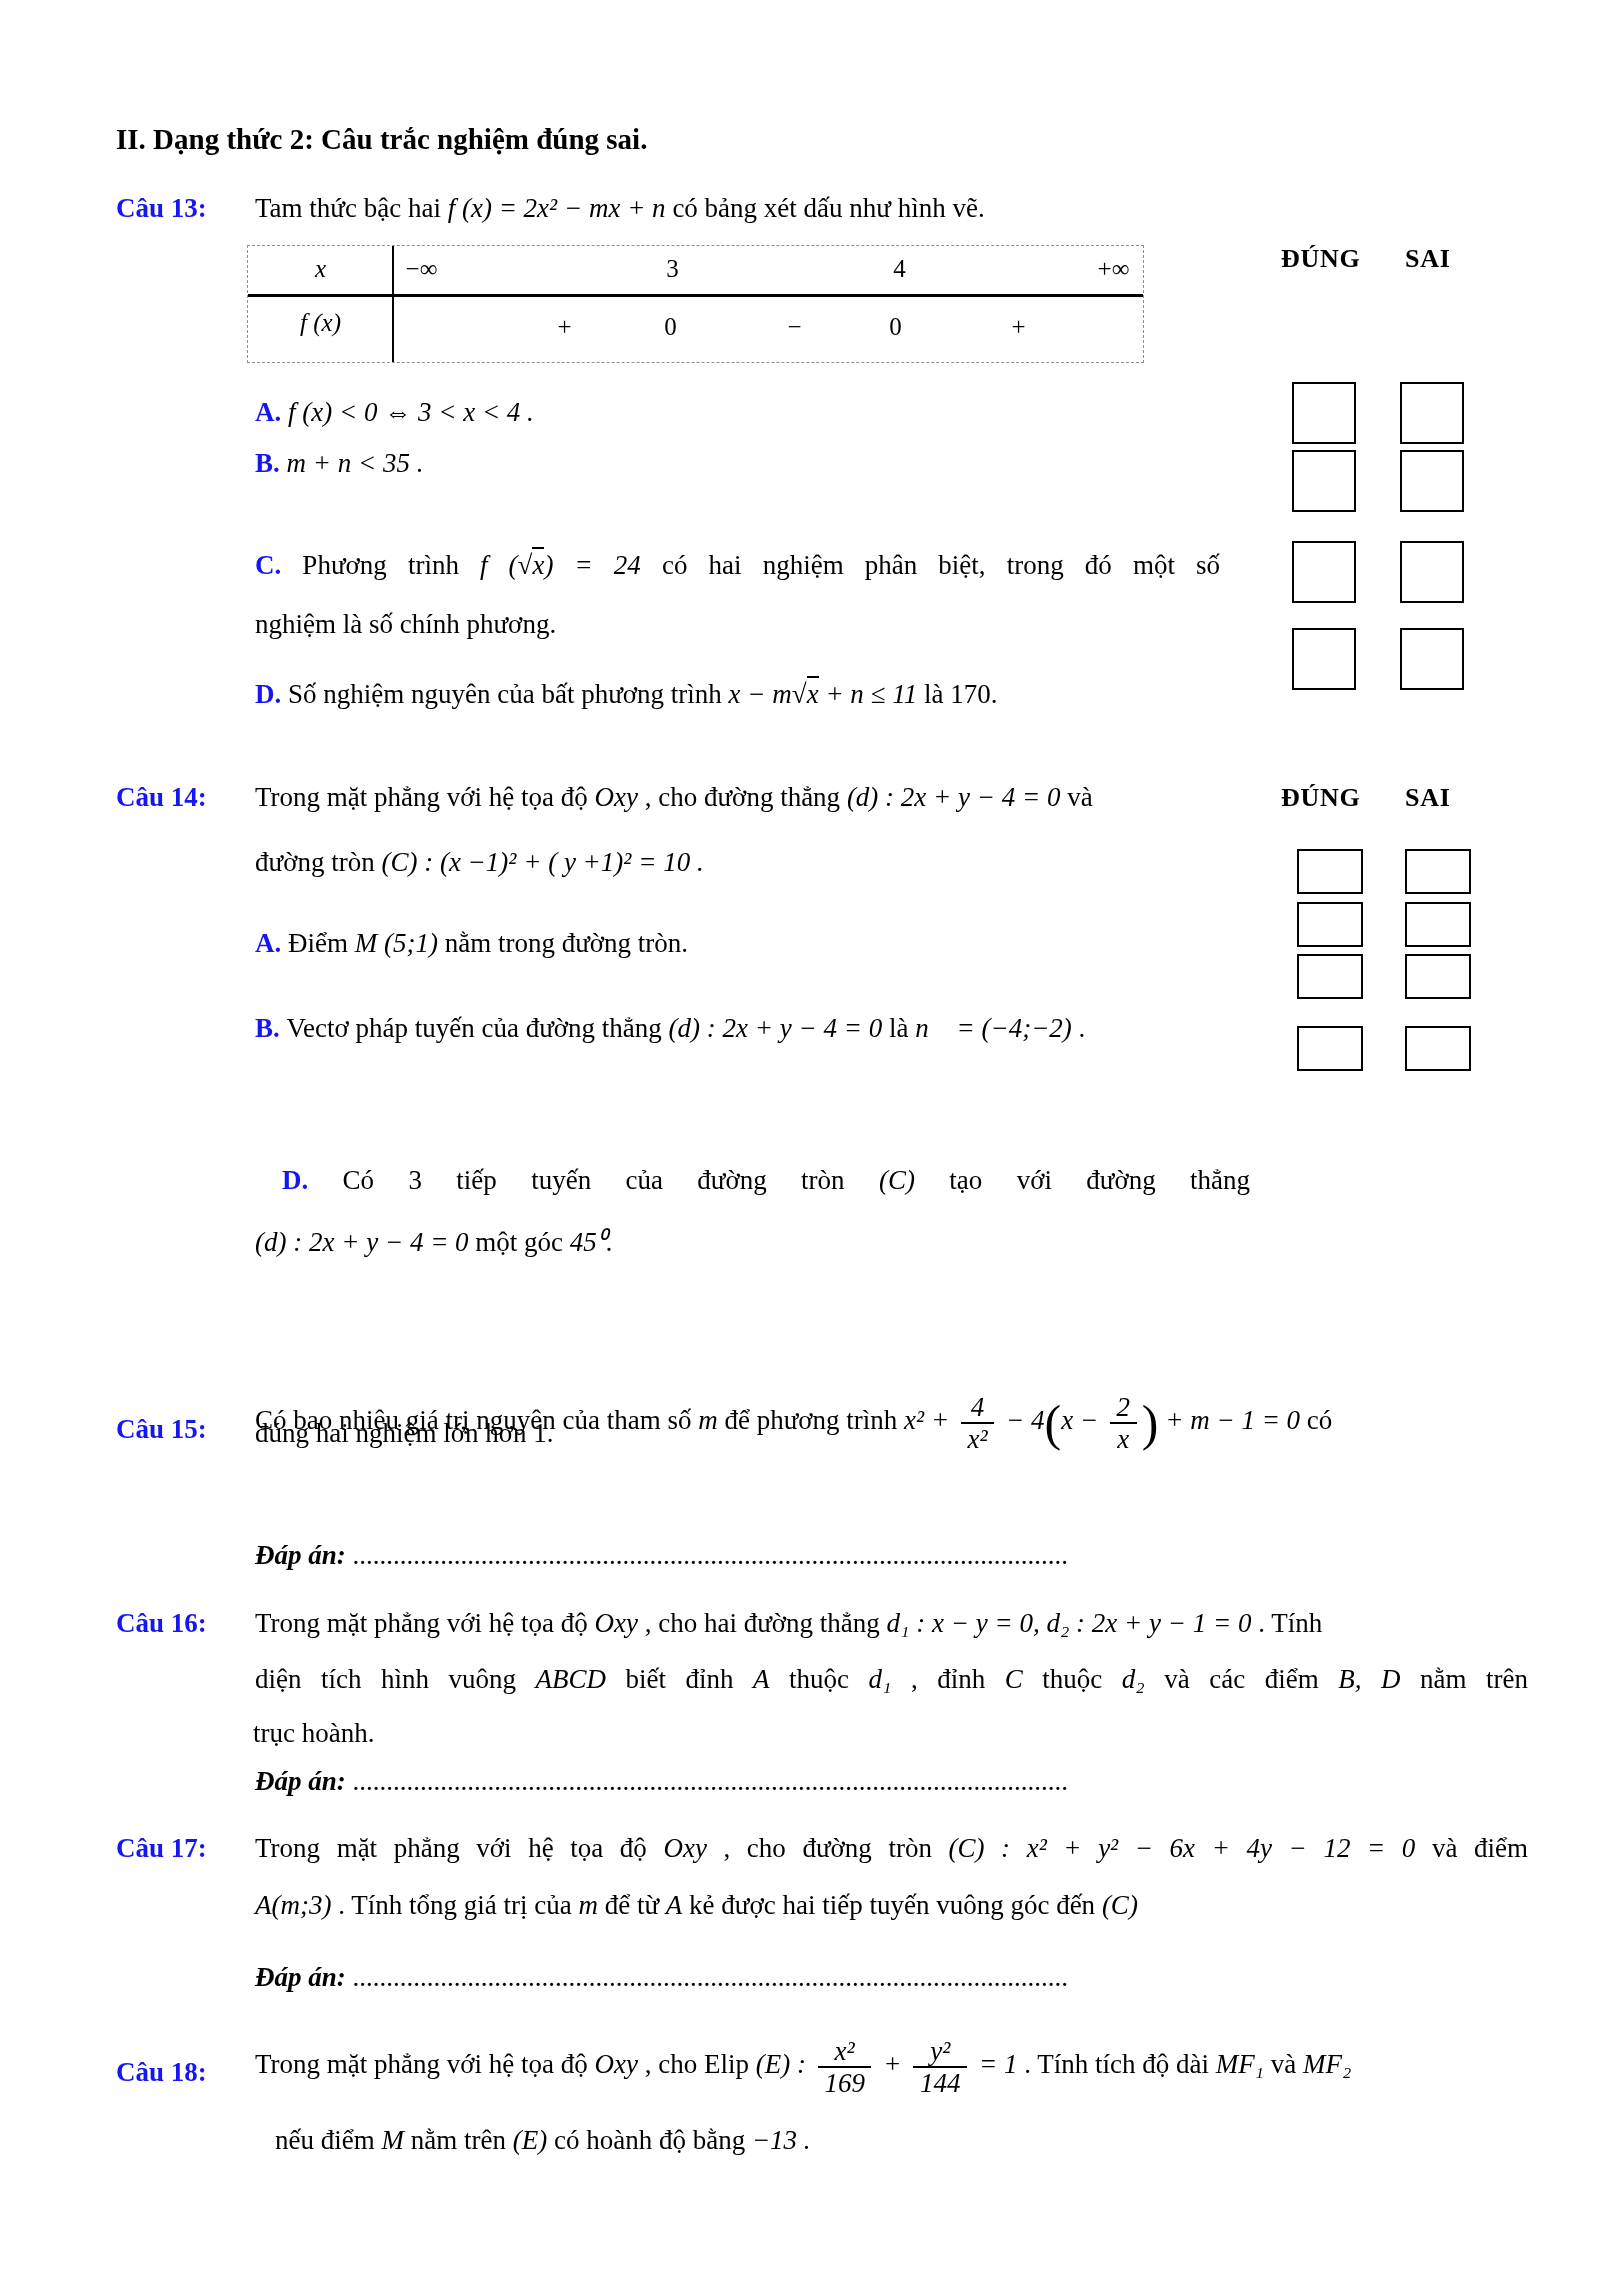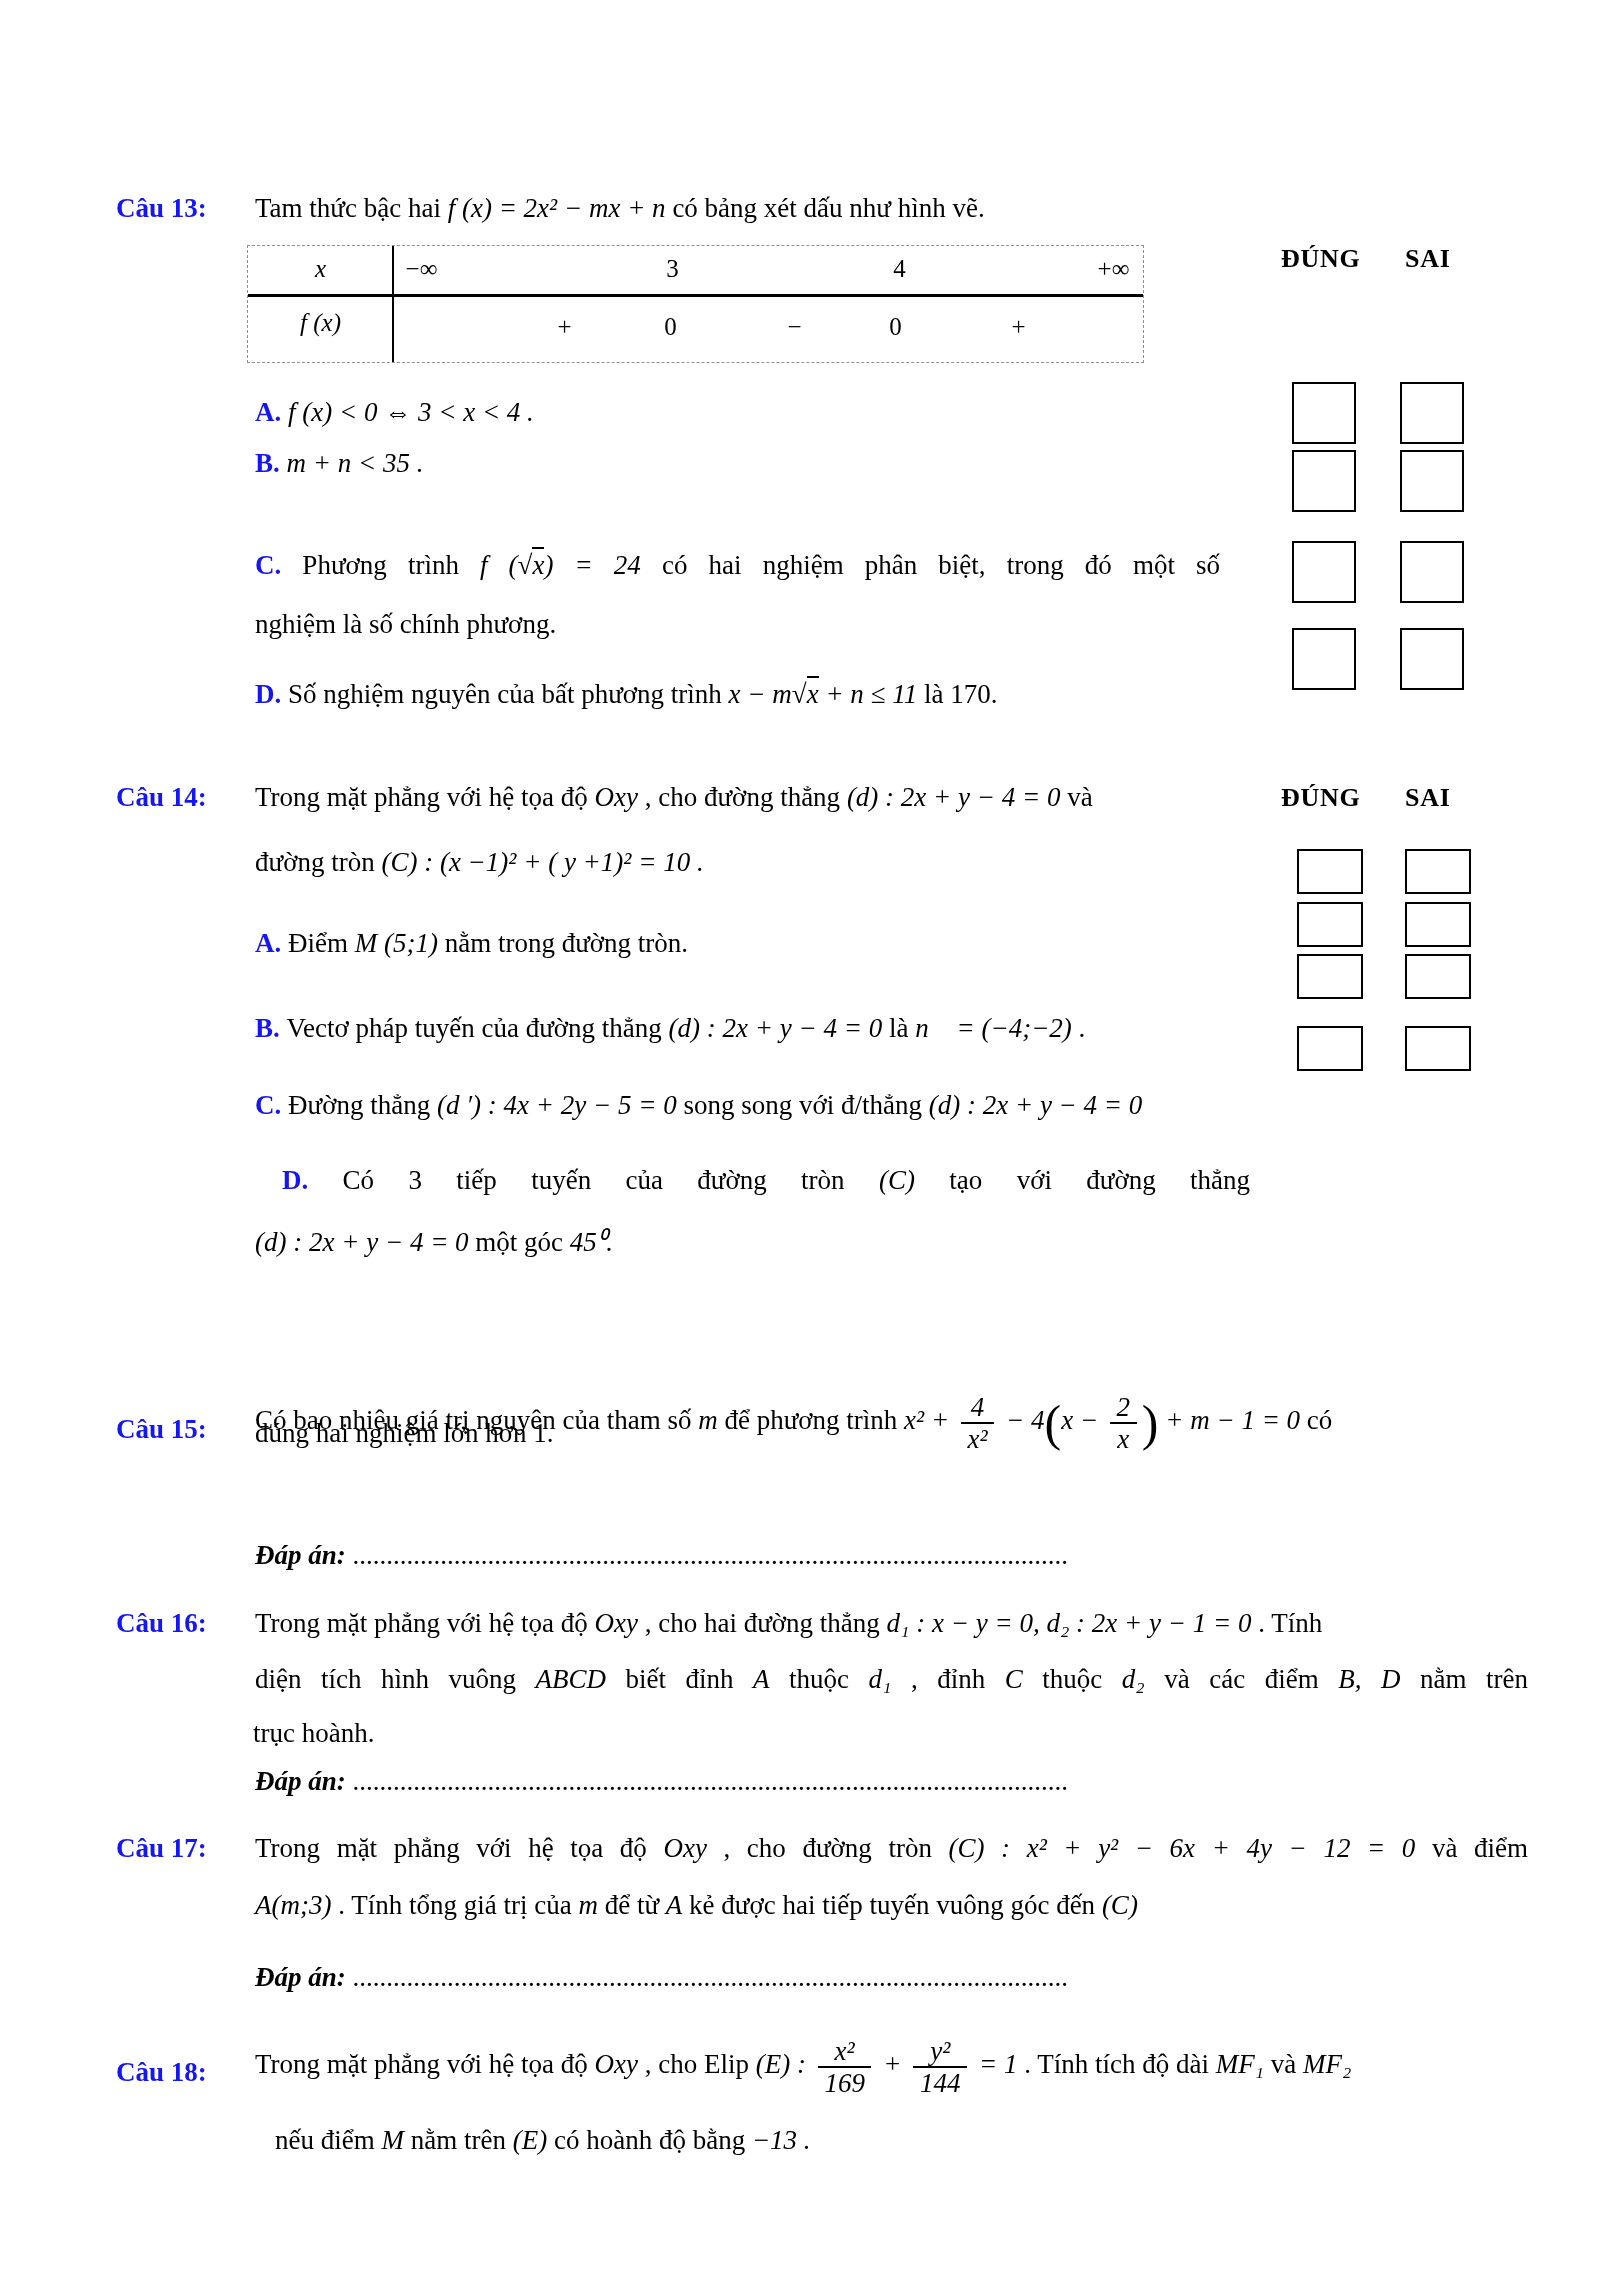--- a/index.html
+++ b/index.html
@@ -68,20 +68,21 @@
   }
   .signtable .vline{position:absolute;left:144px;top:0;bottom:0;width:2px;background:#000;}
   .signtable .hline{position:absolute;left:0;right:0;top:48px;height:2.6px;background:#000;}
   .tcell{position:absolute;width:85px;text-align:center;}
 </style>
 </head>
 <body>
 
 <div class="page">
 
+  <div class="para h2" style="left:116px;top:122px;">II. Dạng thức 2: Câu trắc nghiệm đúng sai.</div>
 
   <div class="para qlabel" style="left:116px;top:191px;">Câu 13:</div>
   <div class="para" style="left:255px;top:191px;"><span class="run-r">Tam thức bậc hai </span><span class="run-i">f (x) = 2x² − mx + n</span><span class="run-r"> có bảng xét dấu như hình vẽ.</span></div>
 
   <div class="signtable">
     <div class="vline"></div>
     <div class="hline"></div>
     <span class="tcell run-i" style="left:30px;top:9.2px;">x</span>
     <span class="tcell" style="left:131px;top:9.2px;">−∞</span>
     <span class="tcell" style="left:382px;top:9.2px;">3</span>
@@ -115,21 +116,20 @@
 
   <div class="para qlabel" style="left:116px;top:780px;">Câu 14:</div>
   <div class="para" style="left:255px;top:780px;"><span class="run-r">Trong mặt phẳng với hệ tọa độ </span><span class="run-i">Oxy</span><span class="run-r"> , cho đường thẳng </span><span class="run-i">(d) : 2x + y − 4 = 0</span><span class="run-r"> và</span></div>
   <div class="para" style="left:255px;top:845px;"><span class="run-r">đường tròn </span><span class="run-i">(C) : (x −1)² + ( y +1)² = 10 .</span></div>
 
   <div class="tfhead" style="left:1281px;top:783px;">ĐÚNG</div>
   <div class="tfhead" style="left:1405px;top:783px;">SAI</div>
 
   <div class="para" style="left:255px;top:926px;"><span class="run-bl">A. </span><span class="run-r">Điểm </span><span class="run-i">M (5;1)</span><span class="run-r"> nằm trong đường tròn.</span></div>
   <div class="para" style="left:255px;top:1011px;"><span class="run-bl">B. </span><span class="run-r">Vectơ pháp tuyến của đường thẳng </span><span class="run-i">(d) : 2x + y − 4 = 0</span><span class="run-r"> là </span><span class="run-i">n⃗ = (−4;−2)</span><span class="run-r"> .</span></div>
-  <div class="para" style="left:255px;top:1088px;"><span class="run-bl">C. </span><span class="run-r">Đường thẳng </span><span class="run-i">(d ′) : 4x + 2y − 5 = 0</span><span class="run-r"> song song với đ/thẳng </span><span class="run-i">(d) : 2x + y − 4 = 0</span></div>
   <div class="para just" style="left:255px;top:1163px;width:968px;margin-left:27px;"><span class="run-bl">D. </span><span class="run-r">Có 3 tiếp tuyến của đường tròn </span><span class="run-i">(C)</span><span class="run-r"> tạo với đường thẳng</span></div>
   <div class="para" style="left:255px;top:1225px;"><span class="run-i">(d) : 2x + y − 4 = 0</span><span class="run-r"> một góc </span><span class="run-i">45⁰.</span></div>
 
   <div class="checkbox" style="left:1297px;top:849px;width:62px;height:41px;"></div>
   <div class="checkbox" style="left:1405px;top:849px;width:62px;height:41px;"></div>
   <div class="checkbox" style="left:1297px;top:902px;width:62px;height:41px;"></div>
   <div class="checkbox" style="left:1405px;top:902px;width:62px;height:41px;"></div>
   <div class="checkbox" style="left:1297px;top:954px;width:62px;height:41px;"></div>
   <div class="checkbox" style="left:1405px;top:954px;width:62px;height:41px;"></div>
   <div class="checkbox" style="left:1297px;top:1026px;width:62px;height:41px;"></div>

